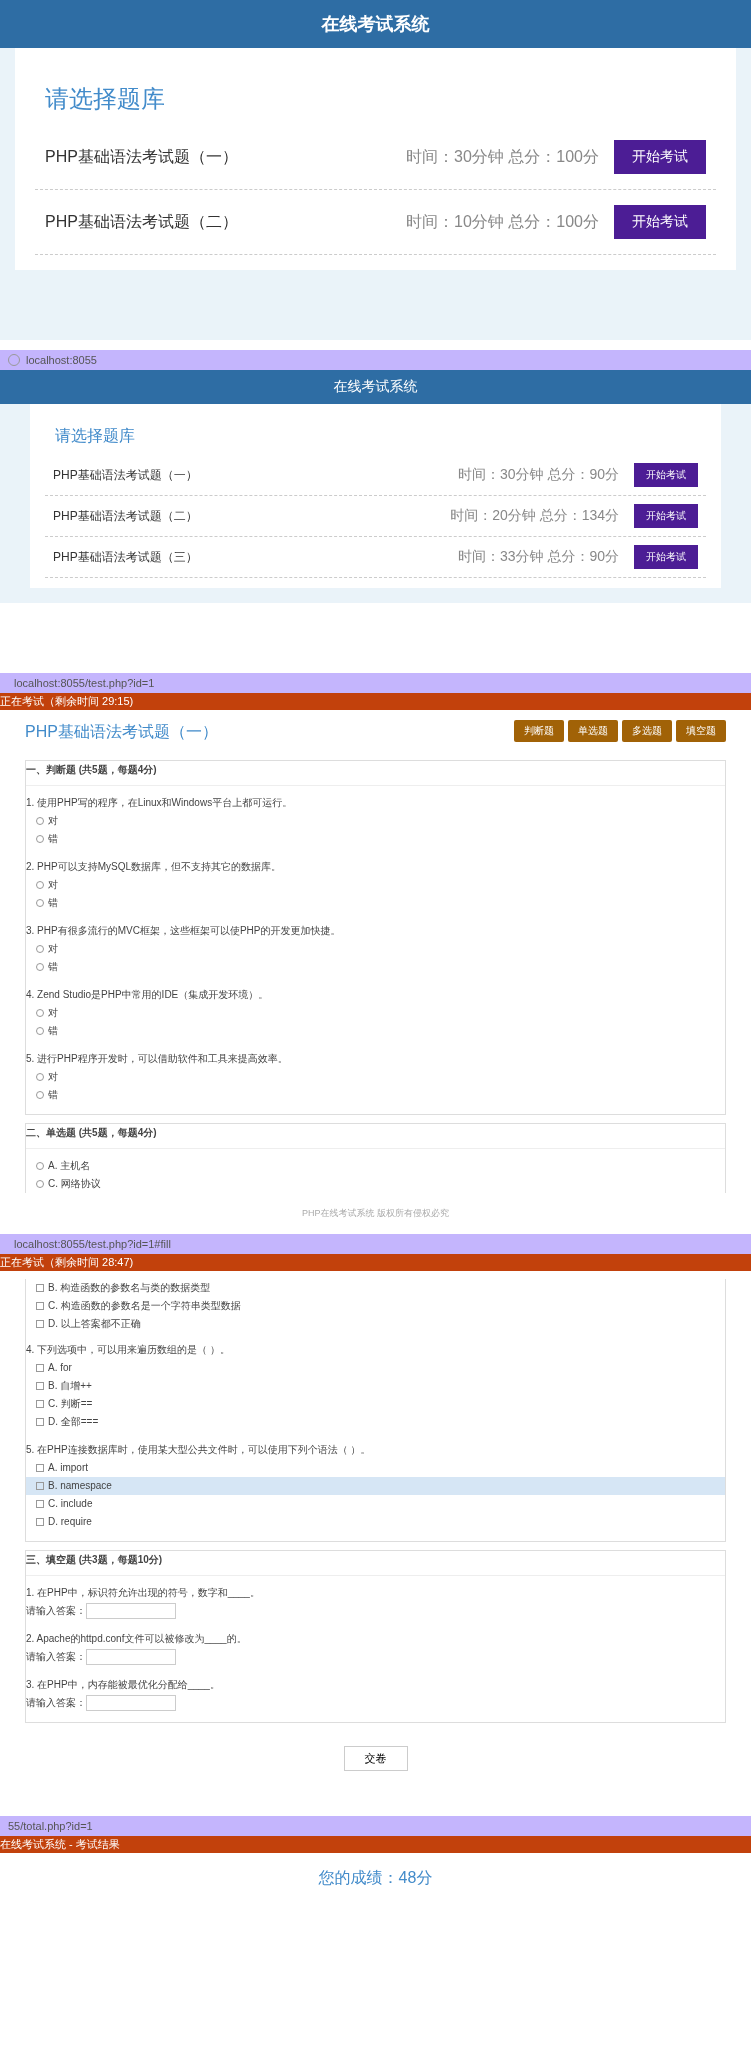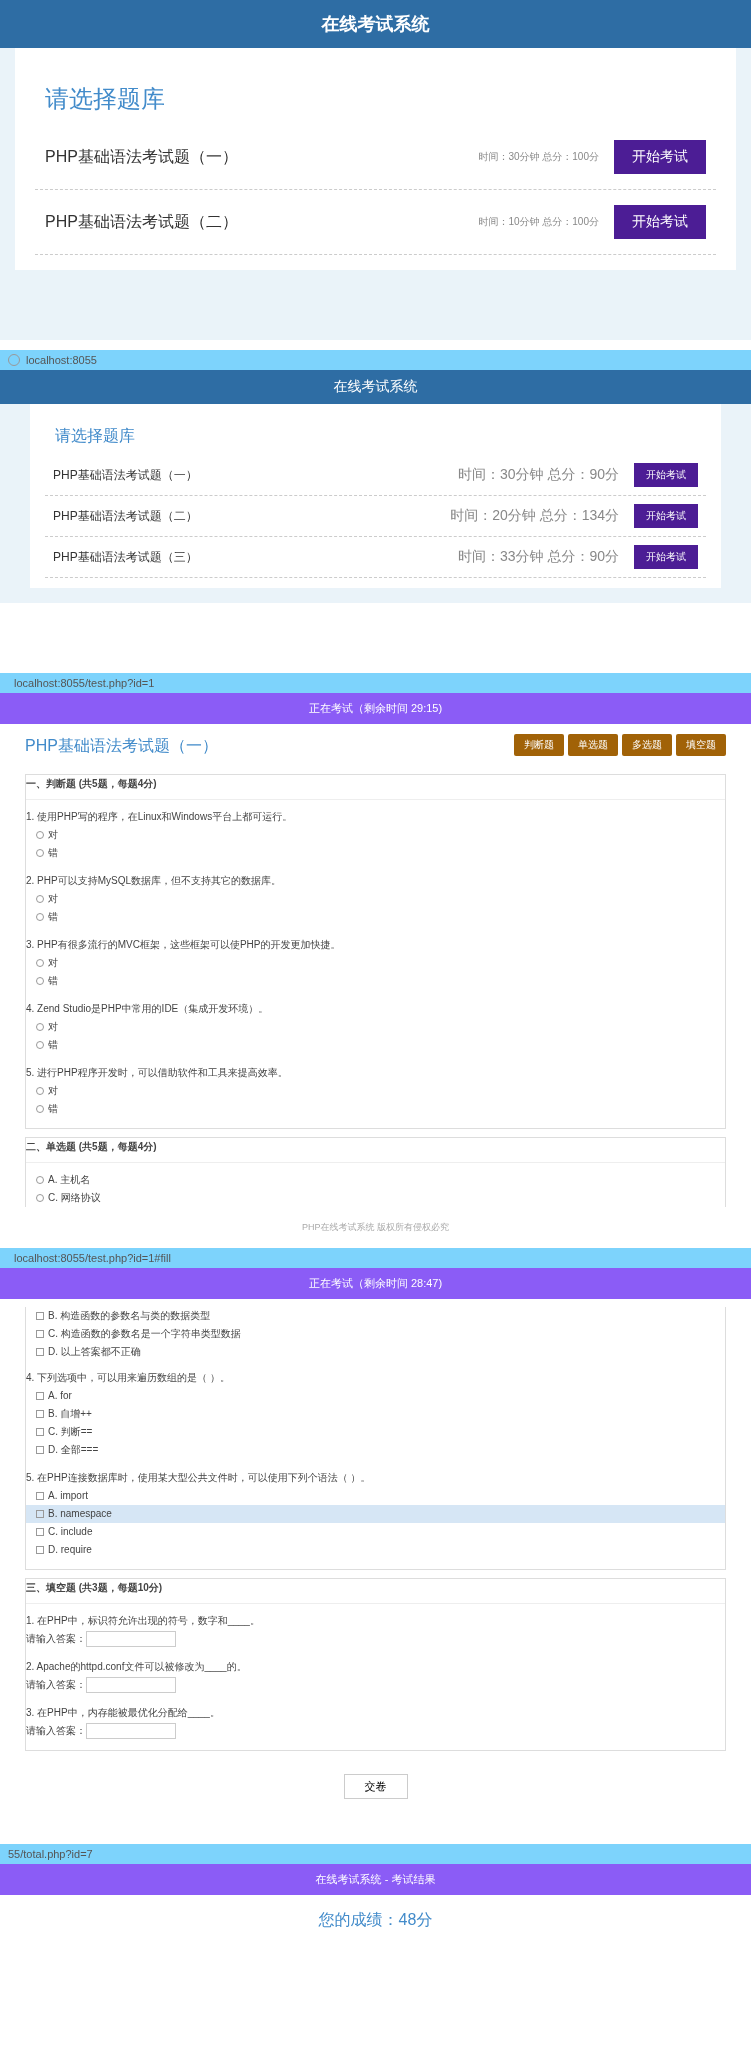--- a/index.html
+++ b/index.html
@@ -1,33 +1,33 @@
 <!DOCTYPE html>
 <html><head>
 <meta charset="utf-8">
 <style>
 *{margin:0;padding:0;box-sizing:border-box;font-family:"Microsoft YaHei",Arial,sans-serif}
 body{background:#fff;width:751px}
 .section{margin-bottom:10px}
 .header-bar{background:#2e6da4;color:#fff;text-align:center;padding:12px 0;font-size:18px;font-weight:bold}
 .header-bar-small{background:#2e6da4;color:#fff;text-align:center;padding:8px 0;font-size:14px}
-.header-bar-xs{background:#8b5cf6;color:#fff;text-align:center;padding:8px 0;font-size:11px}
+.header-bar-xs{background:#c2410c;color:#fff;text-align:left;padding:1px 0;font-size:11px}
 .bluebg{background:#eaf3f9}
 .inner-white{background:#fff;margin:0 15px;padding:15px 20px}
 .select-title{color:#428bca;font-size:24px;padding:20px 10px 10px 10px}
 .select-title-sm{color:#428bca;font-size:16px;padding:12px 10px 8px 10px}
 .exam-row{display:flex;align-items:center;padding:15px 10px;border-bottom:1px dashed #ccc}
 .exam-row-sm{padding:8px 8px}
 .exam-name{flex:1;font-size:16px;color:#333}
 .exam-name-sm{font-size:12px}
-.exam-meta{color:#888;font-size:10px;margin-right:15px}
+.exam-meta{color:#888;font-size:16px;margin-right:15px}
 .exam-meta-sm{font-size:14px}
 .btn-start{background:#4c1d95;color:#fff;border:none;padding:8px 18px;font-size:14px;cursor:pointer}
 .btn-start-sm{padding:5px 12px;font-size:10px}
-.url-bar{background:#7dd3fc;padding:4px 8px;font-size:11px;color:#555;display:flex;align-items:flex-start;gap:6px}
+.url-bar{background:#c4b5fd;padding:4px 8px;font-size:11px;color:#555;display:flex;align-items:flex-start;gap:6px}
 .url-bar .reload{display:inline-block;width:12px;height:12px;border:1px solid #999;border-radius:50%;position:relative}
 .spacer{height:60px}
 .test-section{background:#fff;margin:0 25px}
 .test-title{color:#428bca;font-size:16px;padding:12px 0 8px 0}
 .nav-pills{float:right;display:flex;gap:4px;padding:10px 0}
 .pill{background:#a16207;color:#fff;padding:4px 10px;font-size:10px;border-radius:2px}
 .clearfix::after{content:"";display:table;clear:both}
 .box{border:1px solid #ddd;margin:8px 0;font-size:10px;color:#444;line-height:1.8}
 .box-title{font-weight:bold;border-bottom:1px solid #eee;padding-bottom:6px;margin-bottom:8px}
 .q{margin-bottom:10px}
@@ -256,20 +256,20 @@
     <div class="center" style="padding:15px">
       <button class="btn-submit">交卷</button>
     </div>
   </div>
 </div>
 
 <div style="height:20px"></div>
 
 <div class="section">
   <div class="url-bar">
-    <span>55/total.php?id=7</span>
+    <span>55/total.php?id=1</span>
   </div>
   <div class="header-bar-xs">在线考试系统 - 考试结果</div>
   <div class="result-wrap">
     <div class="result-score">您的成绩：48分</div>
 
   </div>
 </div>
 
 </body></html>

